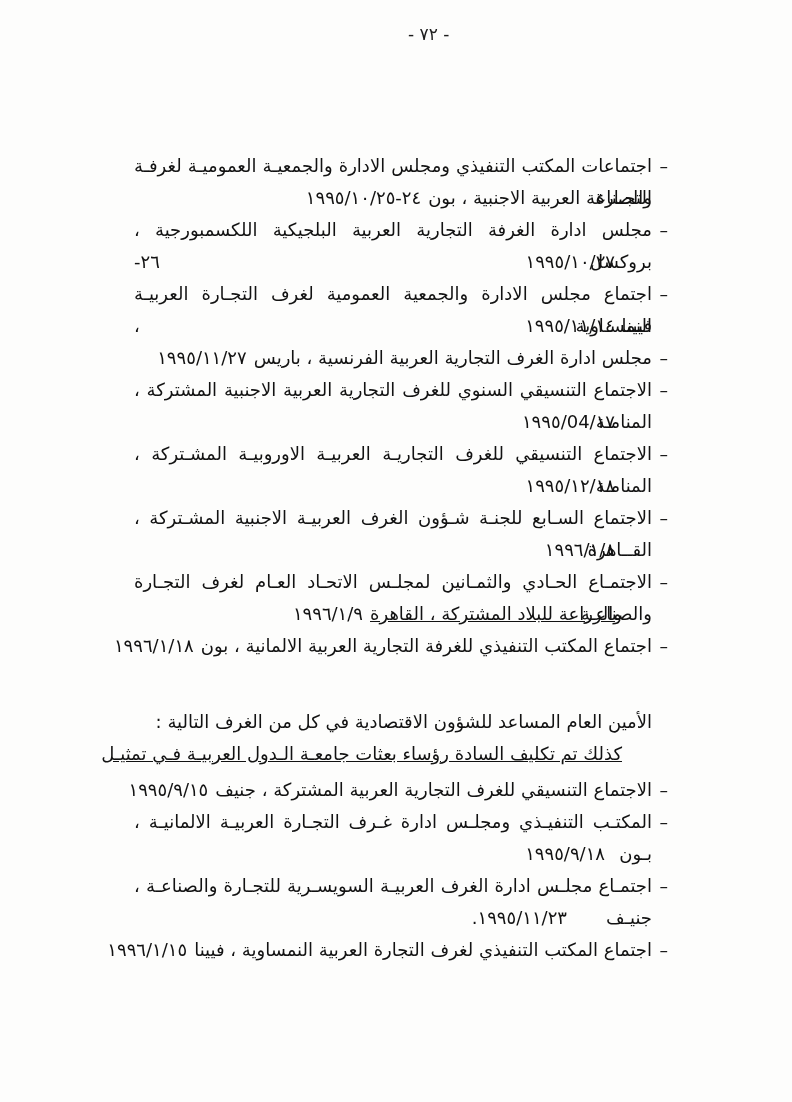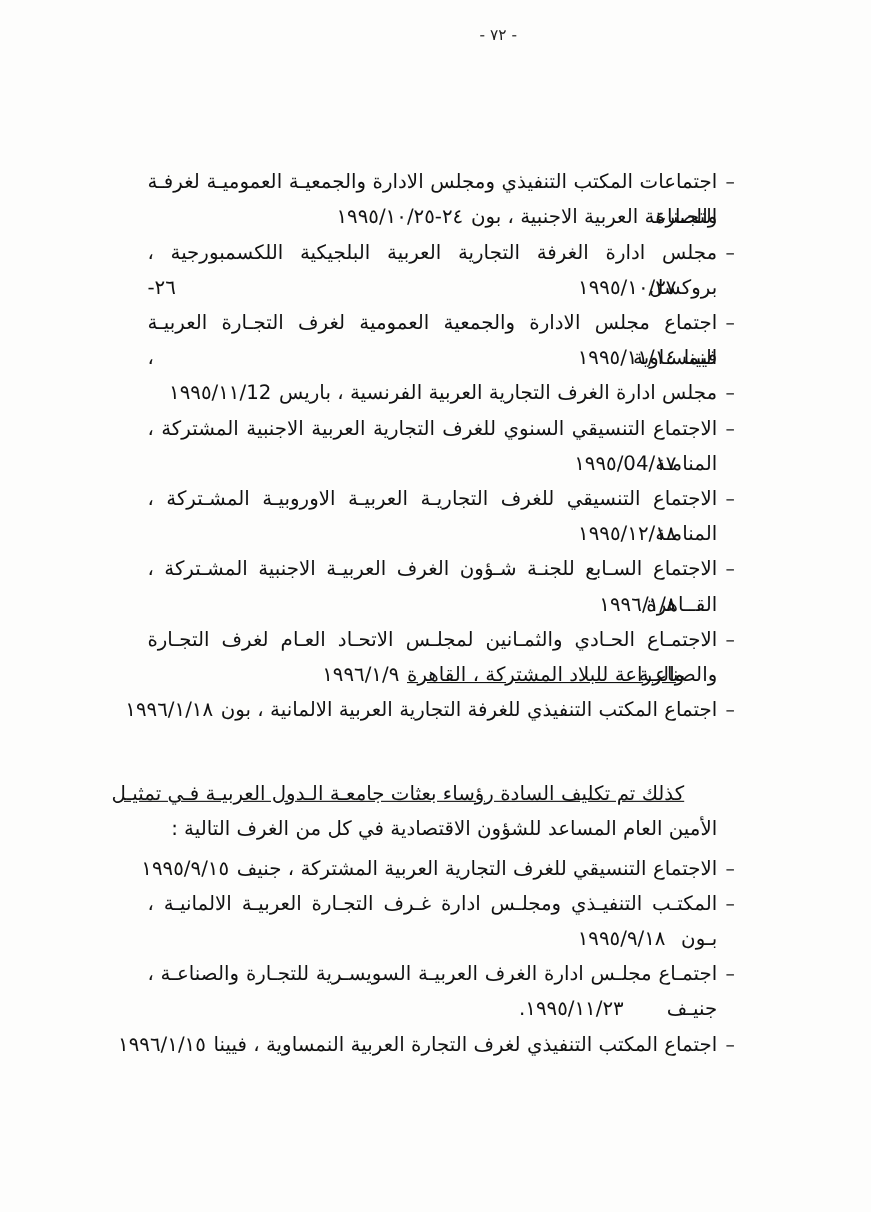--- a/index.html
+++ b/index.html
@@ -7,21 +7,21 @@
     width:792px;height:1102px;
     background:#fdfdfc;
     font-family:"DejaVu Sans",sans-serif;
     color:#121212;
     position:relative;
     overflow:hidden;
   }
   .page{position:absolute;inset:0;}
   .pagenum{
     position:absolute;top:24px;left:408px;width:90px;
-    text-align:center;font-size:14px;color:#1c1c1c;
+    text-align:left;font-size:17px;color:#1c1c1c;
     letter-spacing:1px;direction:rtl;
   }
   .content{
     position:absolute;top:150px;left:134px;width:518px;
     direction:rtl;text-align:right;
     font-size:18px;line-height:32px;
   }
   .item{position:relative;}
   .dash{
     position:absolute;right:-16px;top:0;
@@ -68,21 +68,21 @@
       </div>
 
       <div class="item">
         <span class="dash">–</span>
         <div class="ln just">اجتماع مجلس الادارة والجمعية العمومية لغرف التجـارة العربيـة النمسـاوية ،</div>
         <div class="ln"><span>فيينا</span><span class="dt">١٩٩٥/١١/١٤</span></div>
       </div>
 
       <div class="item">
         <span class="dash">–</span>
-        <div class="ln"><span>مجلس ادارة الغرف التجارية العربية الفرنسية ، باريس</span><span class="dt">١٩٩٥/١١/12</span></div>
+        <div class="ln"><span>مجلس ادارة الغرف التجارية العربية الفرنسية ، باريس</span><span class="dt">١٩٩٥/١١/٢٧</span></div>
       </div>
 
       <div class="item">
         <span class="dash">–</span>
         <div class="ln just">الاجتماع التنسيقي السنوي للغرف التجارية العربية الاجنبية المشتركة ، المنامـة</div>
         <div class="ln pr30"><span class="dt">١٩٩٥/04/١٧</span></div>
       </div>
 
       <div class="item">
         <span class="dash">–</span>
@@ -103,22 +103,22 @@
       </div>
 
       <div class="item">
         <span class="dash">–</span>
         <div class="ln"><span>اجتماع المكتب التنفيذي للغرفة التجارية العربية الالمانية ، بون</span><span class="dt">١٩٩٦/١/١٨</span></div>
       </div>
 
     </section>
 
     <div class="para">
+      <div class="ln">الأمين العام المساعد للشؤون الاقتصادية في كل من الغرف التالية :</div>
       <div class="ln pr30">كذلك تم تكليف السادة رؤساء بعثات جامعـة الـدول العربيـة فـي تمثيـل</div>
-      <div class="ln">الأمين العام المساعد للشؤون الاقتصادية في كل من الغرف التالية :</div>
     </div>
 
     <section class="sec2">
 
       <div class="item">
         <span class="dash">–</span>
         <div class="ln"><span>الاجتماع التنسيقي للغرف التجارية العربية المشتركة ، جنيف</span><span class="dt">١٩٩٥/٩/١٥</span></div>
       </div>
 
       <div class="item">

